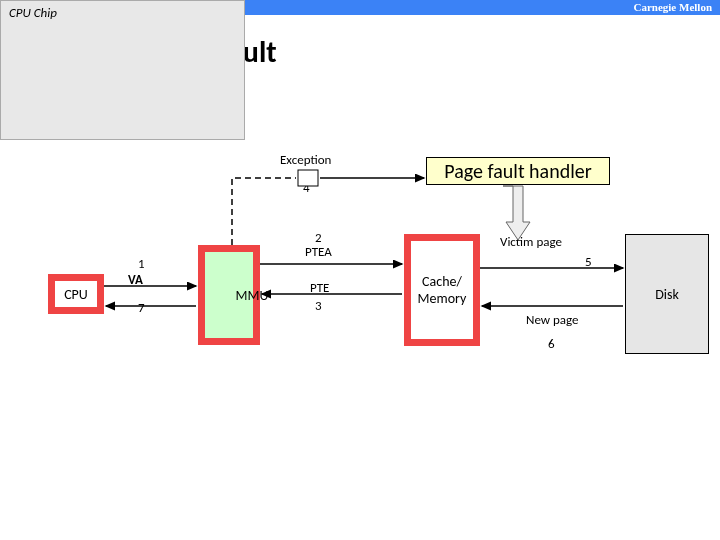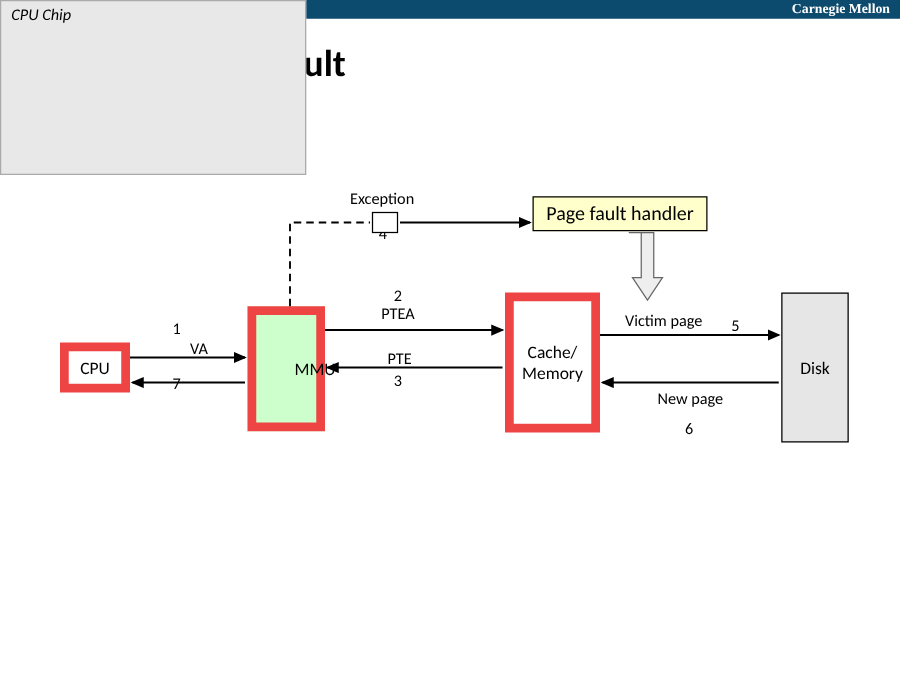--- a/index.html
+++ b/index.html
@@ -5,21 +5,21 @@
   * { box-sizing: border-box; }
   body {
     margin: 0;
     width: 720px;
     height: 540px;
     font-family: Calibri, Arial, sans-serif;
     background: #fff;
     position: relative;
   }
   .topbar {
-    background: #0c4a6e;
+    background: #3b82f6;
     height: 15px;
     position: relative;
   }
   .topbar-label {
     position: absolute;
     right: 8px;
     top: 0;
     color: #fff;
     font-family: "Times New Roman", serif;
     font-weight: bold;
@@ -66,30 +66,30 @@
     background: #ccffcc;
     padding-left: 46px;
   }
   .cachemem {
     left: 404px; top: 234px;
     width: 76px; height: 112px;
     background: #fff;
   }
   .disk {
     left: 625px; top: 234px;
-    width: 54px; height: 120px;
+    width: 84px; height: 120px;
     background: #e6e6e6;
     border: 1.5px solid #000;
   }
   .pfh {
     left: 426px; top: 157px;
-    width: 140px; height: 28px;
+    width: 184px; height: 28px;
     background: #ffffcc;
     border: 1.5px solid #000;
-    font-size: 16px;
+    font-size: 20px;
   }
   .label {
     position: absolute;
     font-size: 13px;
     text-align: left;
   }
   
   svg.overlay {
     position: absolute;
     left: 0; top: 0;
@@ -132,32 +132,32 @@
     <span>Disk</span>
   </div>
 
   <div class="box pfh">
     <span>Page fault handler</span>
   </div>
 
   <div class="label" style="left:280px; top:152px; width:70px;">Exception</div>
 
   <div class="label num" style="left:138px; top:256px; width:20px;">1</div>
-  <div class="label" style="left:152px; top:272px; width:24px;">VA</div>
+  <div class="label" style="left:128px; top:272px; width:24px;font-weight:bold;">VA</div>
   <div class="label num" style="left:138px; top:300px; width:20px;">7</div>
 
   <div class="label num" style="left:315px; top:230px; width:20px;">2</div>
   <div class="label" style="left:305px; top:244px; width:40px;">PTEA</div>
 
   <div class="label" style="left:310px; top:280px; width:30px;">PTE</div>
   <div class="label num" style="left:315px; top:298px; width:20px;">3</div>
 
   <div class="label num" style="left:303px; top:180px; width:20px;">4</div>
 
-  <div class="label" style="left:500px; top:234px; width:90px;margin-top:16px;">Victim page</div>
+  <div class="label" style="left:500px; top:234px; width:90px;">Victim page</div>
   <div class="label num" style="left:585px; top:254px; width:20px;">5</div>
 
   <div class="label" style="left:526px; top:312px; width:70px;">New page</div>
   <div class="label num" style="left:548px; top:336px; width:20px;">6</div>
 
   <svg class="overlay">
     <defs>
       <marker id="arr" markerWidth="8" markerHeight="8" refX="6" refY="3" orient="auto">
         <path d="M0,0 L7,3 L0,6 Z" fill="#000"></path>
       </marker>

